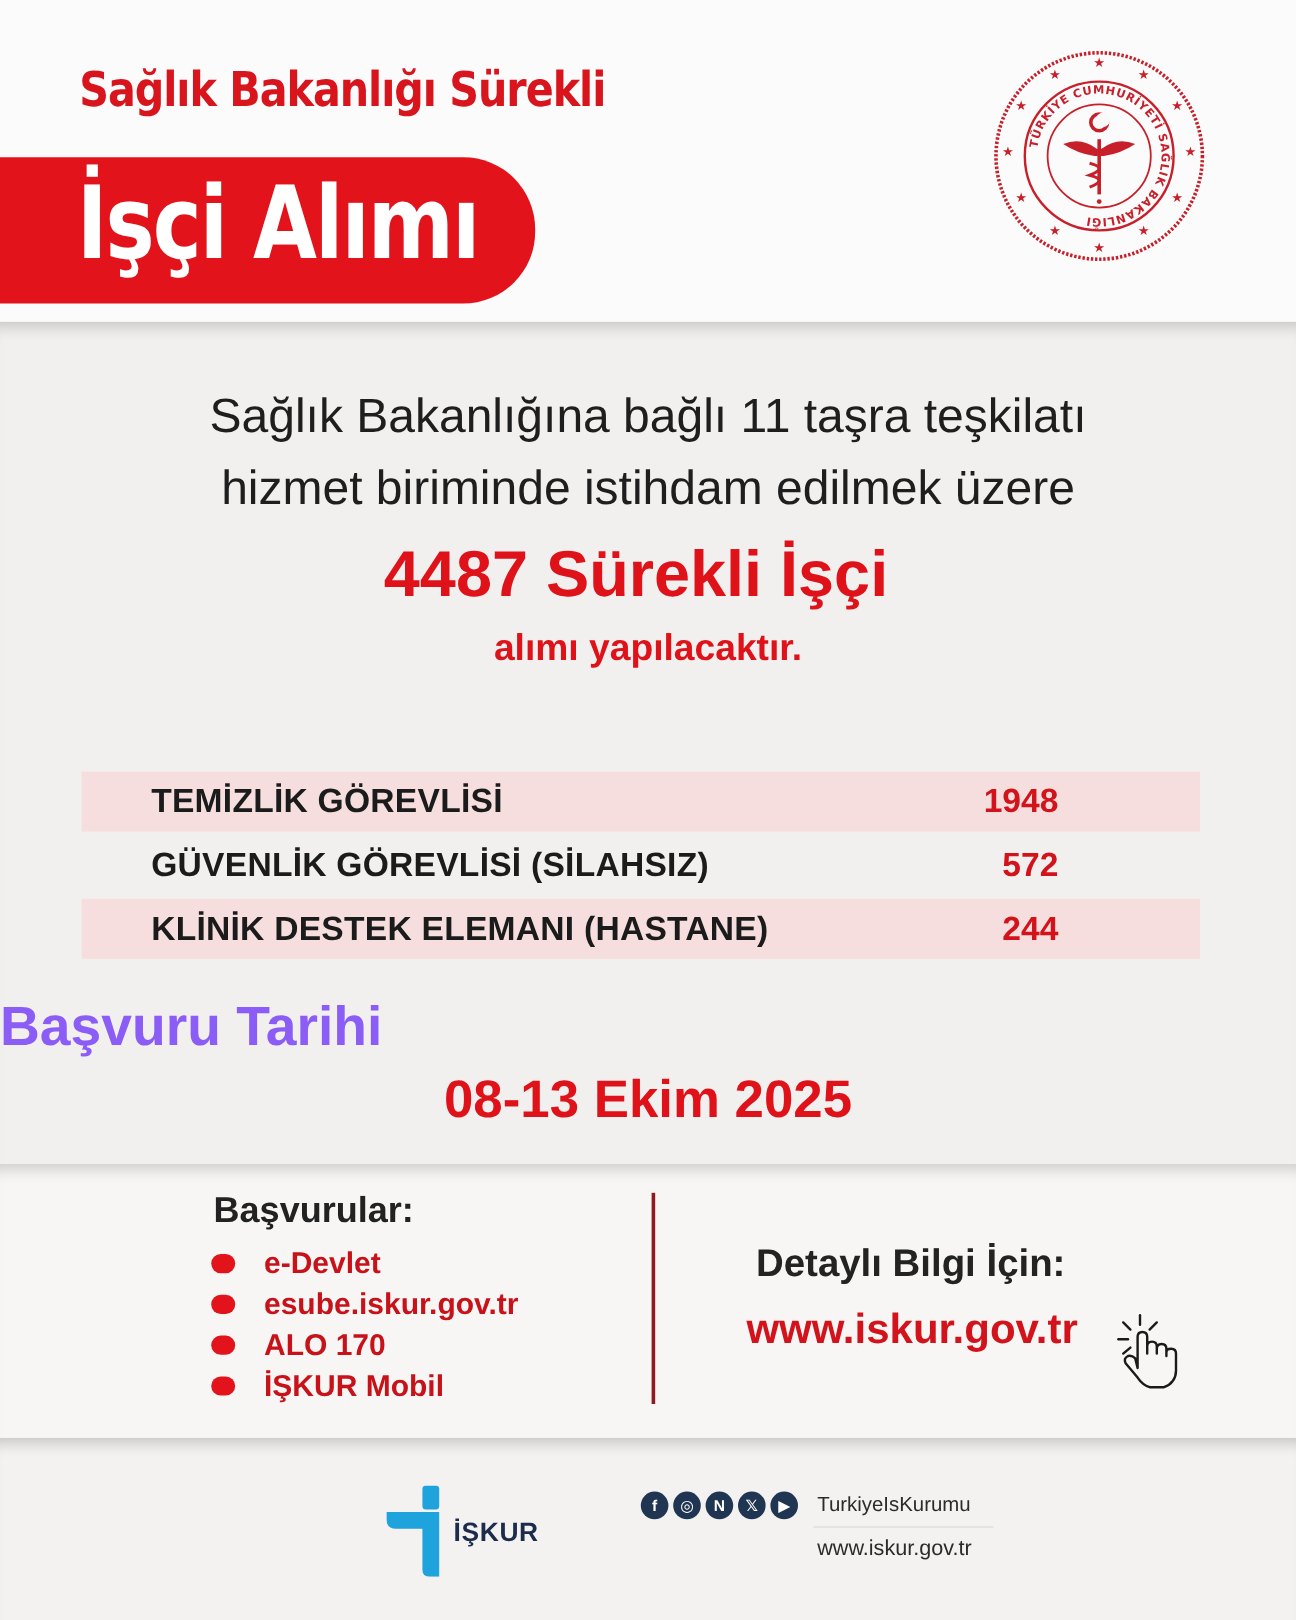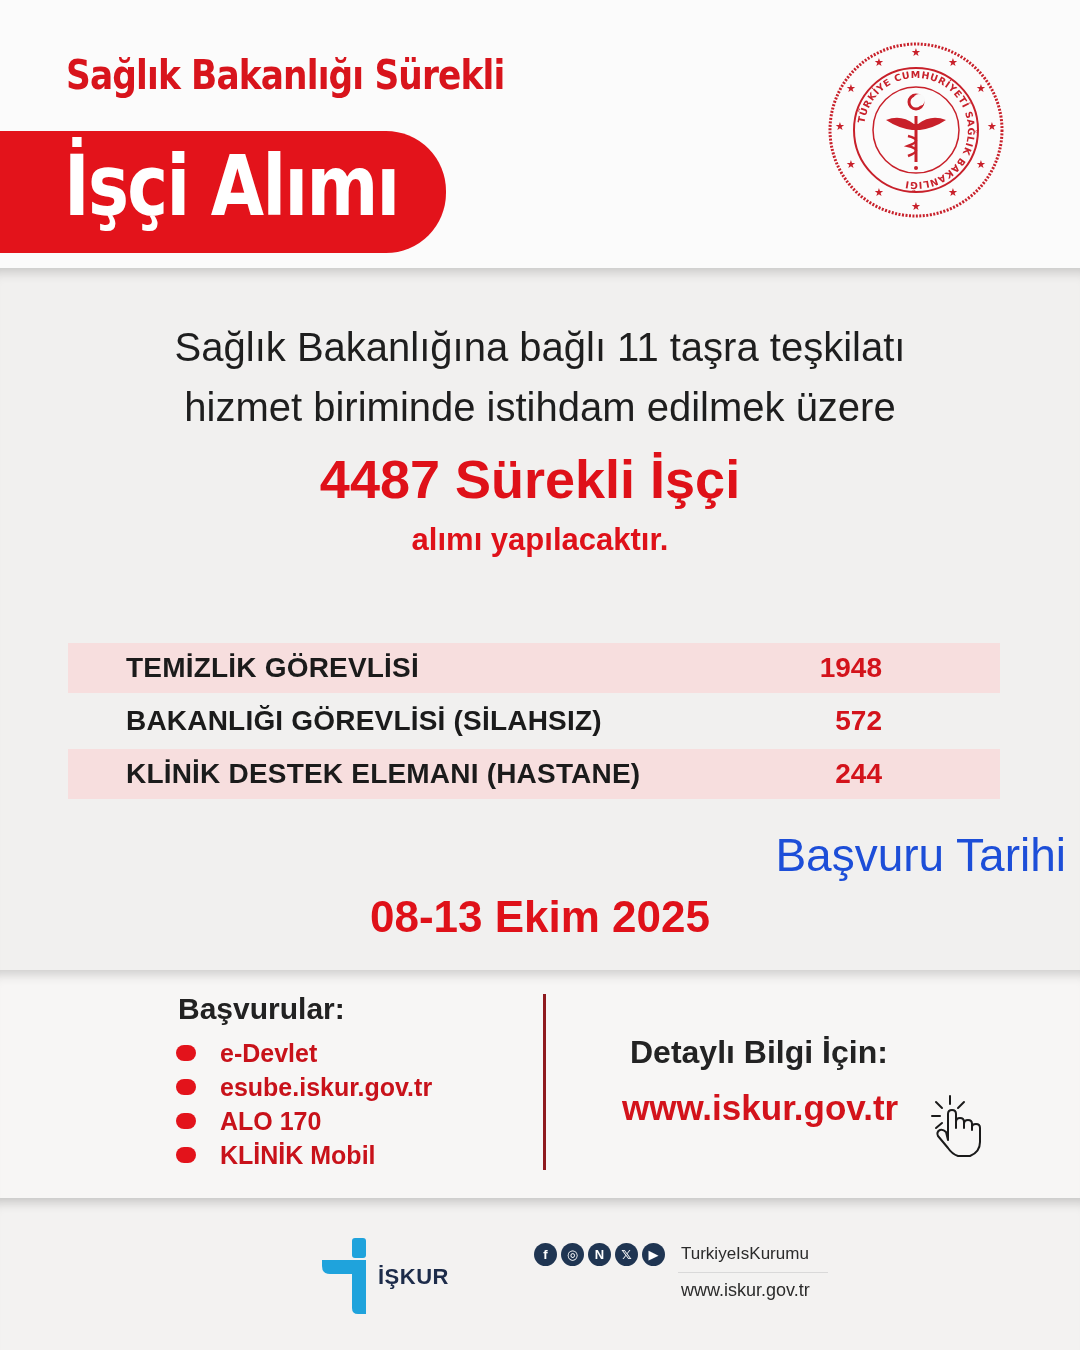--- a/index.html
+++ b/index.html
@@ -74,22 +74,22 @@
   .pos-row:nth-child(2) { height: 56px; }
   .pos-label {
     position: absolute; left: 58px;
     font-size: 28px; font-weight: bold; color: #1b1b1b; letter-spacing: 0.2px;
   }
   .pos-count {
     position: absolute; right: 118px;
     font-size: 28px; font-weight: bold; color: #d3131b;
   }
   .date-label {
-    position: absolute; left: 0; width: 1066px; top: 828px; text-align: right;
-    font-size: 46px; font-weight: normal; color: #1d4ed8;
+    position: absolute; left: 0; width: 1066px; top: 828px; text-align: left;
+    font-size: 46px; font-weight: bold; color: #8b5cf6;
   }
   .date-value {
     position: absolute; left: 0; width: 1080px; top: 892px; text-align: center;
     font-size: 44px; font-weight: bold; color: #df1119;
   }
 
   
   .apply-title {
     position: absolute; left: 178px; top: 992px;
     font-size: 30px; font-weight: bold; color: #222;
@@ -191,21 +191,21 @@
 <div class="intro l2">hizmet biriminde istihdam edilmek üzere</div>
 <div class="headline">4487 Sürekli İşçi</div>
 <div class="subline">alımı yapılacaktır.</div>
 
 <div class="positions">
   <div class="pos-row shaded">
     <span class="pos-label">TEMİZLİK GÖREVLİSİ</span>
     <span class="pos-count">1948</span>
   </div>
   <div class="pos-row">
-    <span class="pos-label">BAKANLIĞI GÖREVLİSİ (SİLAHSIZ)</span>
+    <span class="pos-label">GÜVENLİK GÖREVLİSİ (SİLAHSIZ)</span>
     <span class="pos-count">572</span>
   </div>
   <div class="pos-row shaded">
     <span class="pos-label">KLİNİK DESTEK ELEMANI (HASTANE)</span>
     <span class="pos-count">244</span>
   </div>
 </div>
 
 <div class="date-label">Başvuru Tarihi</div>
 <div class="date-value">08-13 Ekim 2025</div>
@@ -219,21 +219,21 @@
   <li>
     <span class="bullet"></span>
     <span class="apply-text">esube.iskur.gov.tr</span>
   </li>
   <li>
     <span class="bullet"></span>
     <span class="apply-text">ALO 170</span>
   </li>
   <li>
     <span class="bullet"></span>
-    <span class="apply-text">KLİNİK Mobil</span>
+    <span class="apply-text">İŞKUR Mobil</span>
   </li>
 </ul>
 
 <div class="divider"></div>
 
 <div class="detail-title">Detaylı Bilgi İçin:</div>
 <div class="detail-link">www.iskur.gov.tr</div>
 <svg class="hand" viewBox="0 0 64 68">
   <g stroke="#1a1a1a" stroke-width="2" fill="none" stroke-linecap="round" stroke-linejoin="round">
     <line x1="22" y1="4" x2="22" y2="12"></line>

